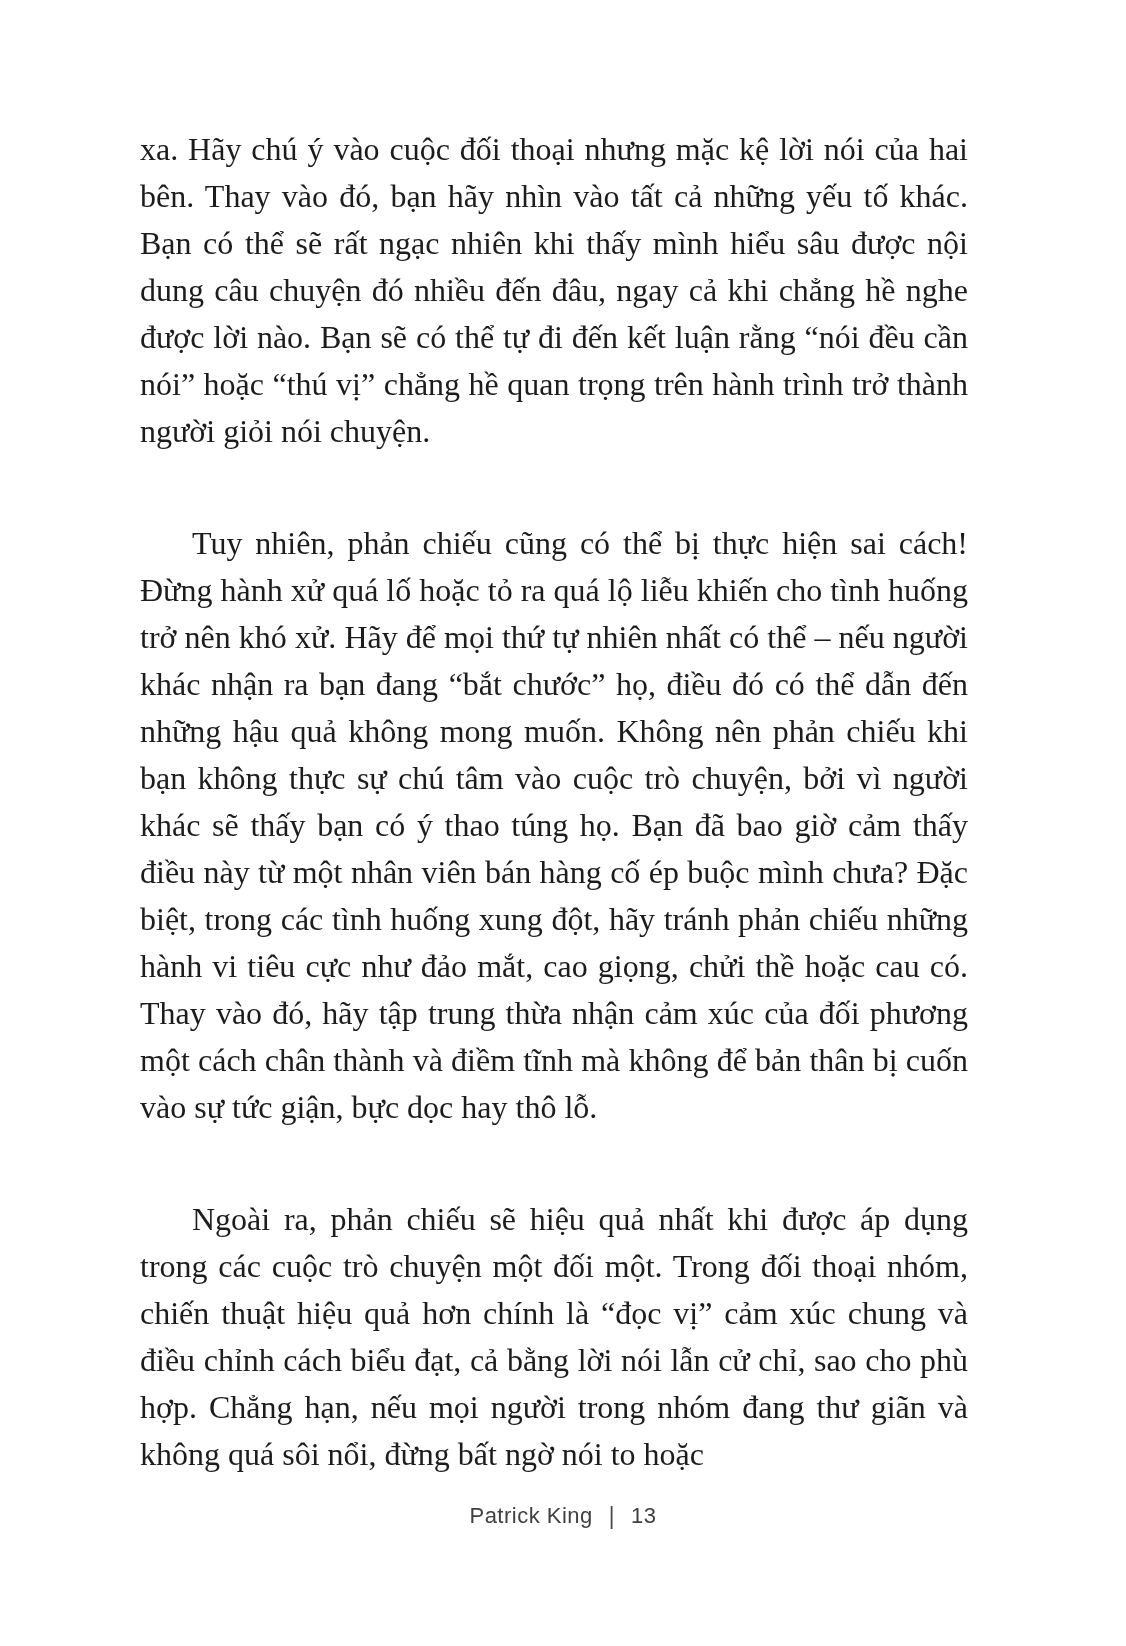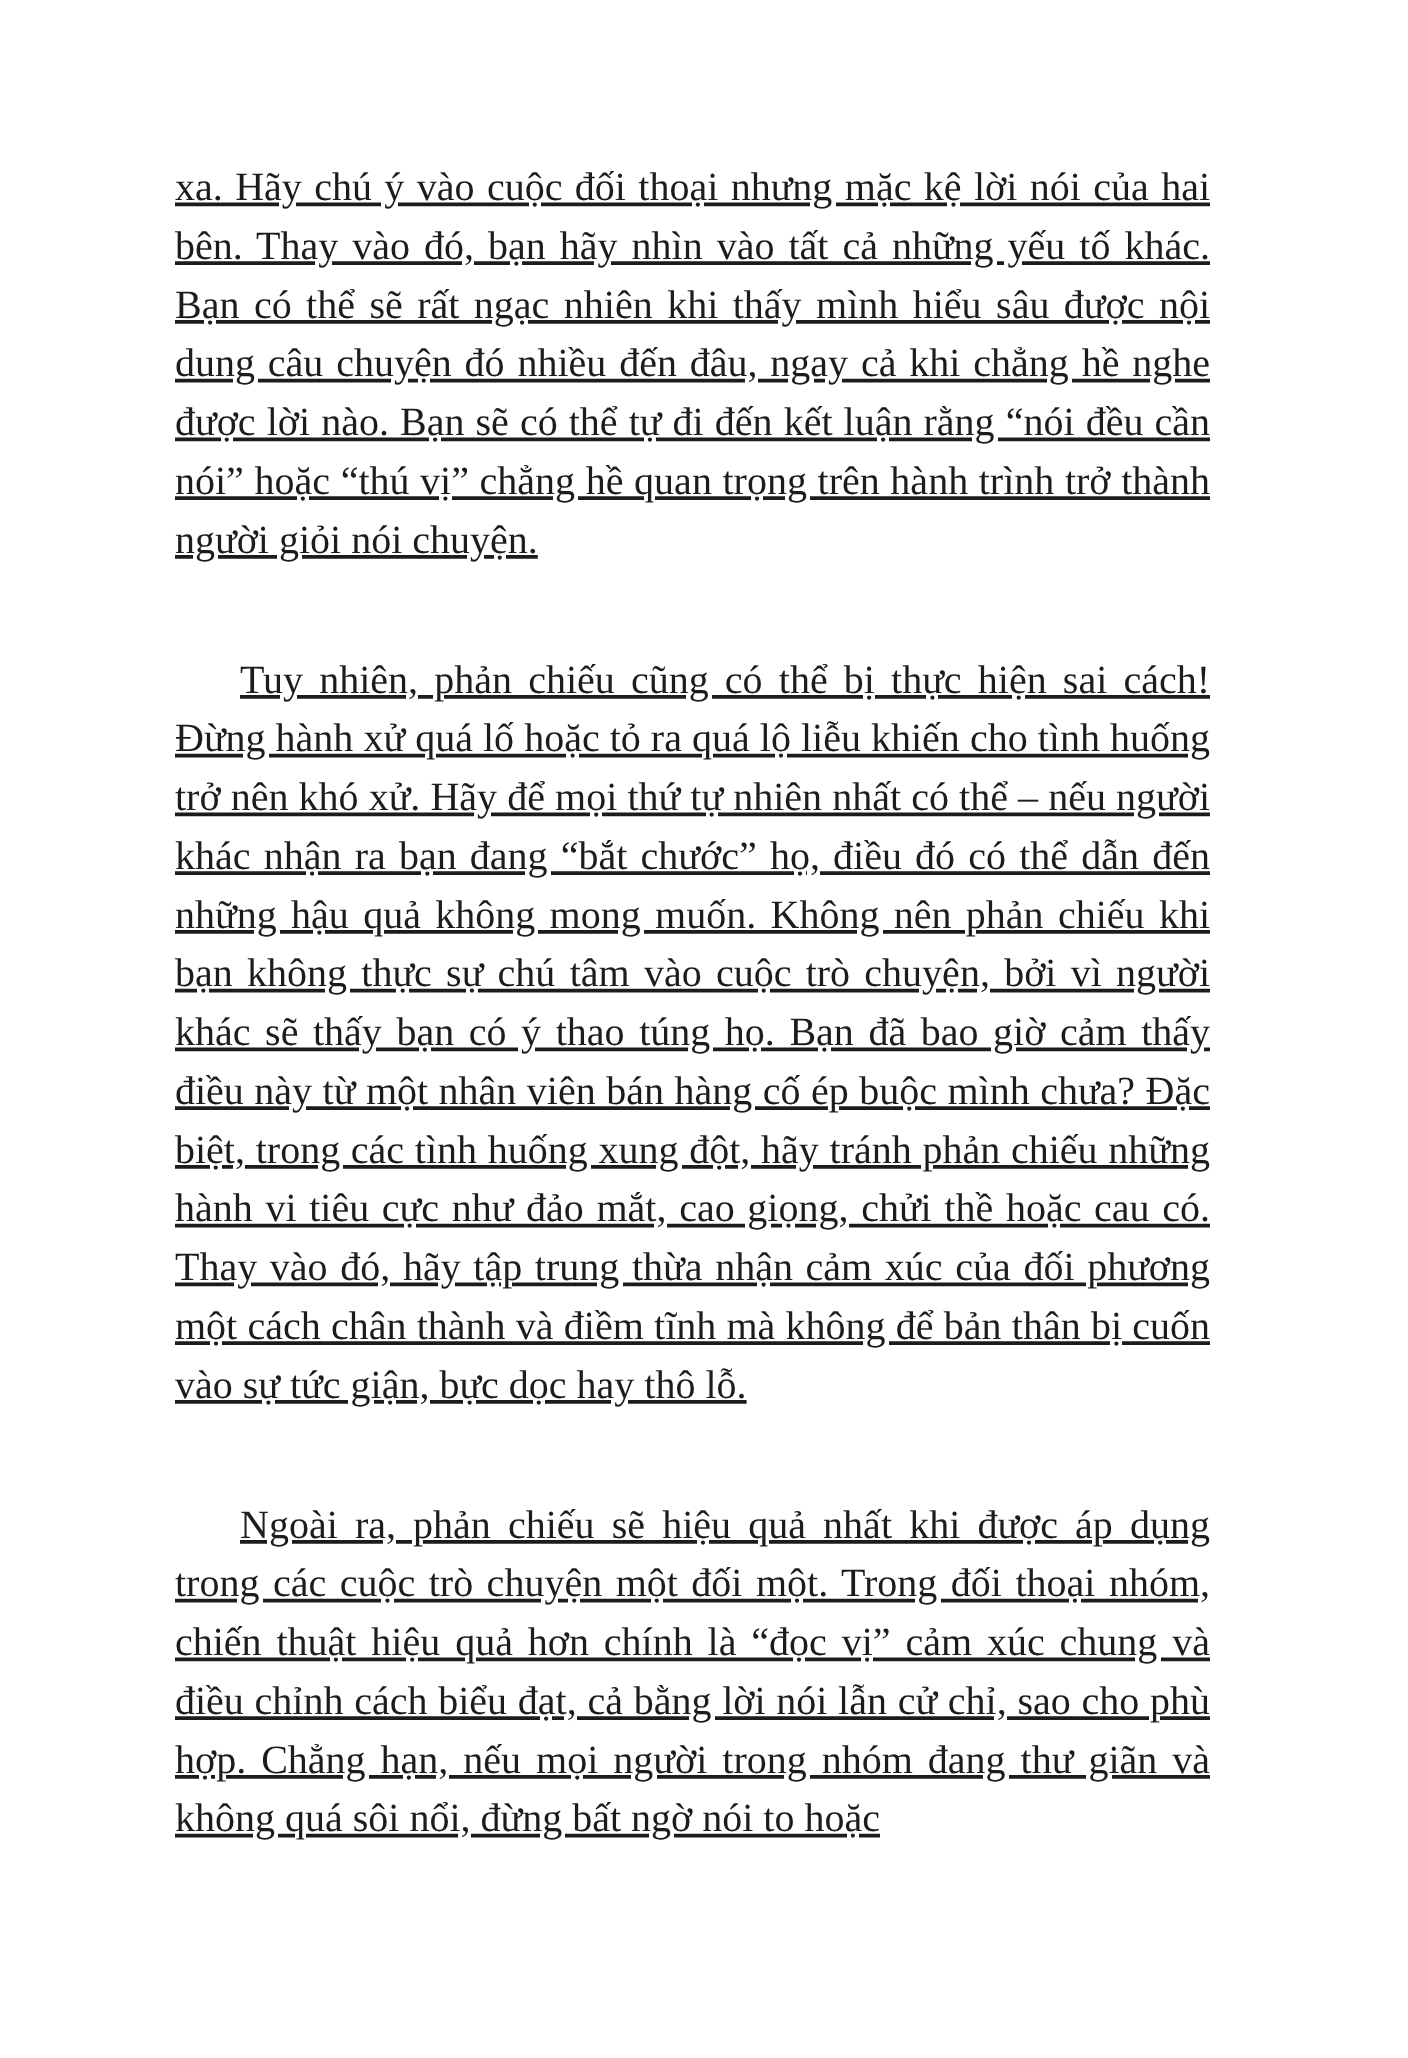--- a/index.html
+++ b/index.html
@@ -22,21 +22,20 @@
     font-family: "Liberation Serif", "DejaVu Serif", serif;
     font-size: 32px;
     line-height: 47px;
     color: #1c1c1c;
     text-align: justify;
   }
   .para {
     margin: 0;
     padding: 0;
     text-rendering: optimizeLegibility;
-    text-decoration: underline;
   }
   .para + .para {
     margin-top: 65px;
   }
   .para.indent {
     text-indent: 52px;
   }
   .footer {
     position: absolute;
     left: 0;
@@ -60,14 +59,17 @@
 <body>
 
 <div class="page">
 
   <main class="text-block">
     <p class="para">xa. Hãy chú ý vào cuộc đối thoại nhưng mặc kệ lời nói của hai bên. Thay vào đó, bạn hãy nhìn vào tất cả những yếu tố khác. Bạn có thể sẽ rất ngạc nhiên khi thấy mình hiểu sâu được nội dung câu chuyện đó nhiều đến đâu, ngay cả khi chẳng hề nghe được lời nào. Bạn sẽ có thể tự đi đến kết luận rằng “nói đều cần nói” hoặc “thú vị” chẳng hề quan trọng trên hành trình trở thành người giỏi nói chuyện.</p>
     <p class="para indent">Tuy nhiên, phản chiếu cũng có thể bị thực hiện sai cách! Đừng hành xử quá lố hoặc tỏ ra quá lộ liễu khiến cho tình huống trở nên khó xử. Hãy để mọi thứ tự nhiên nhất có thể – nếu người khác nhận ra bạn đang “bắt chước” họ, điều đó có thể dẫn đến những hậu quả không mong muốn. Không nên phản chiếu khi bạn không thực sự chú tâm vào cuộc trò chuyện, bởi vì người khác sẽ thấy bạn có ý thao túng họ. Bạn đã bao giờ cảm thấy điều này từ một nhân viên bán hàng cố ép buộc mình chưa? Đặc biệt, trong các tình huống xung đột, hãy tránh phản chiếu những hành vi tiêu cực như đảo mắt, cao giọng, chửi thề hoặc cau có. Thay vào đó, hãy tập trung thừa nhận cảm xúc của đối phương một cách chân thành và điềm tĩnh mà không để bản thân bị cuốn vào sự tức giận, bực dọc hay thô lỗ.</p>
     <p class="para indent">Ngoài ra, phản chiếu sẽ hiệu quả nhất khi được áp dụng trong các cuộc trò chuyện một đối một. Trong đối thoại nhóm, chiến thuật hiệu quả hơn chính là “đọc vị” cảm xúc chung và điều chỉnh cách biểu đạt, cả bằng lời nói lẫn cử chỉ, sao cho phù hợp. Chẳng hạn, nếu mọi người trong nhóm đang thư giãn và không quá sôi nổi, đừng bất ngờ nói to hoặc</p>
   </main>
 
+  <footer class="footer">
+    <span>Patrick King</span><span class="sep">|</span><span>13</span>
+  </footer>
 
 </div>
 
 </body></html>

